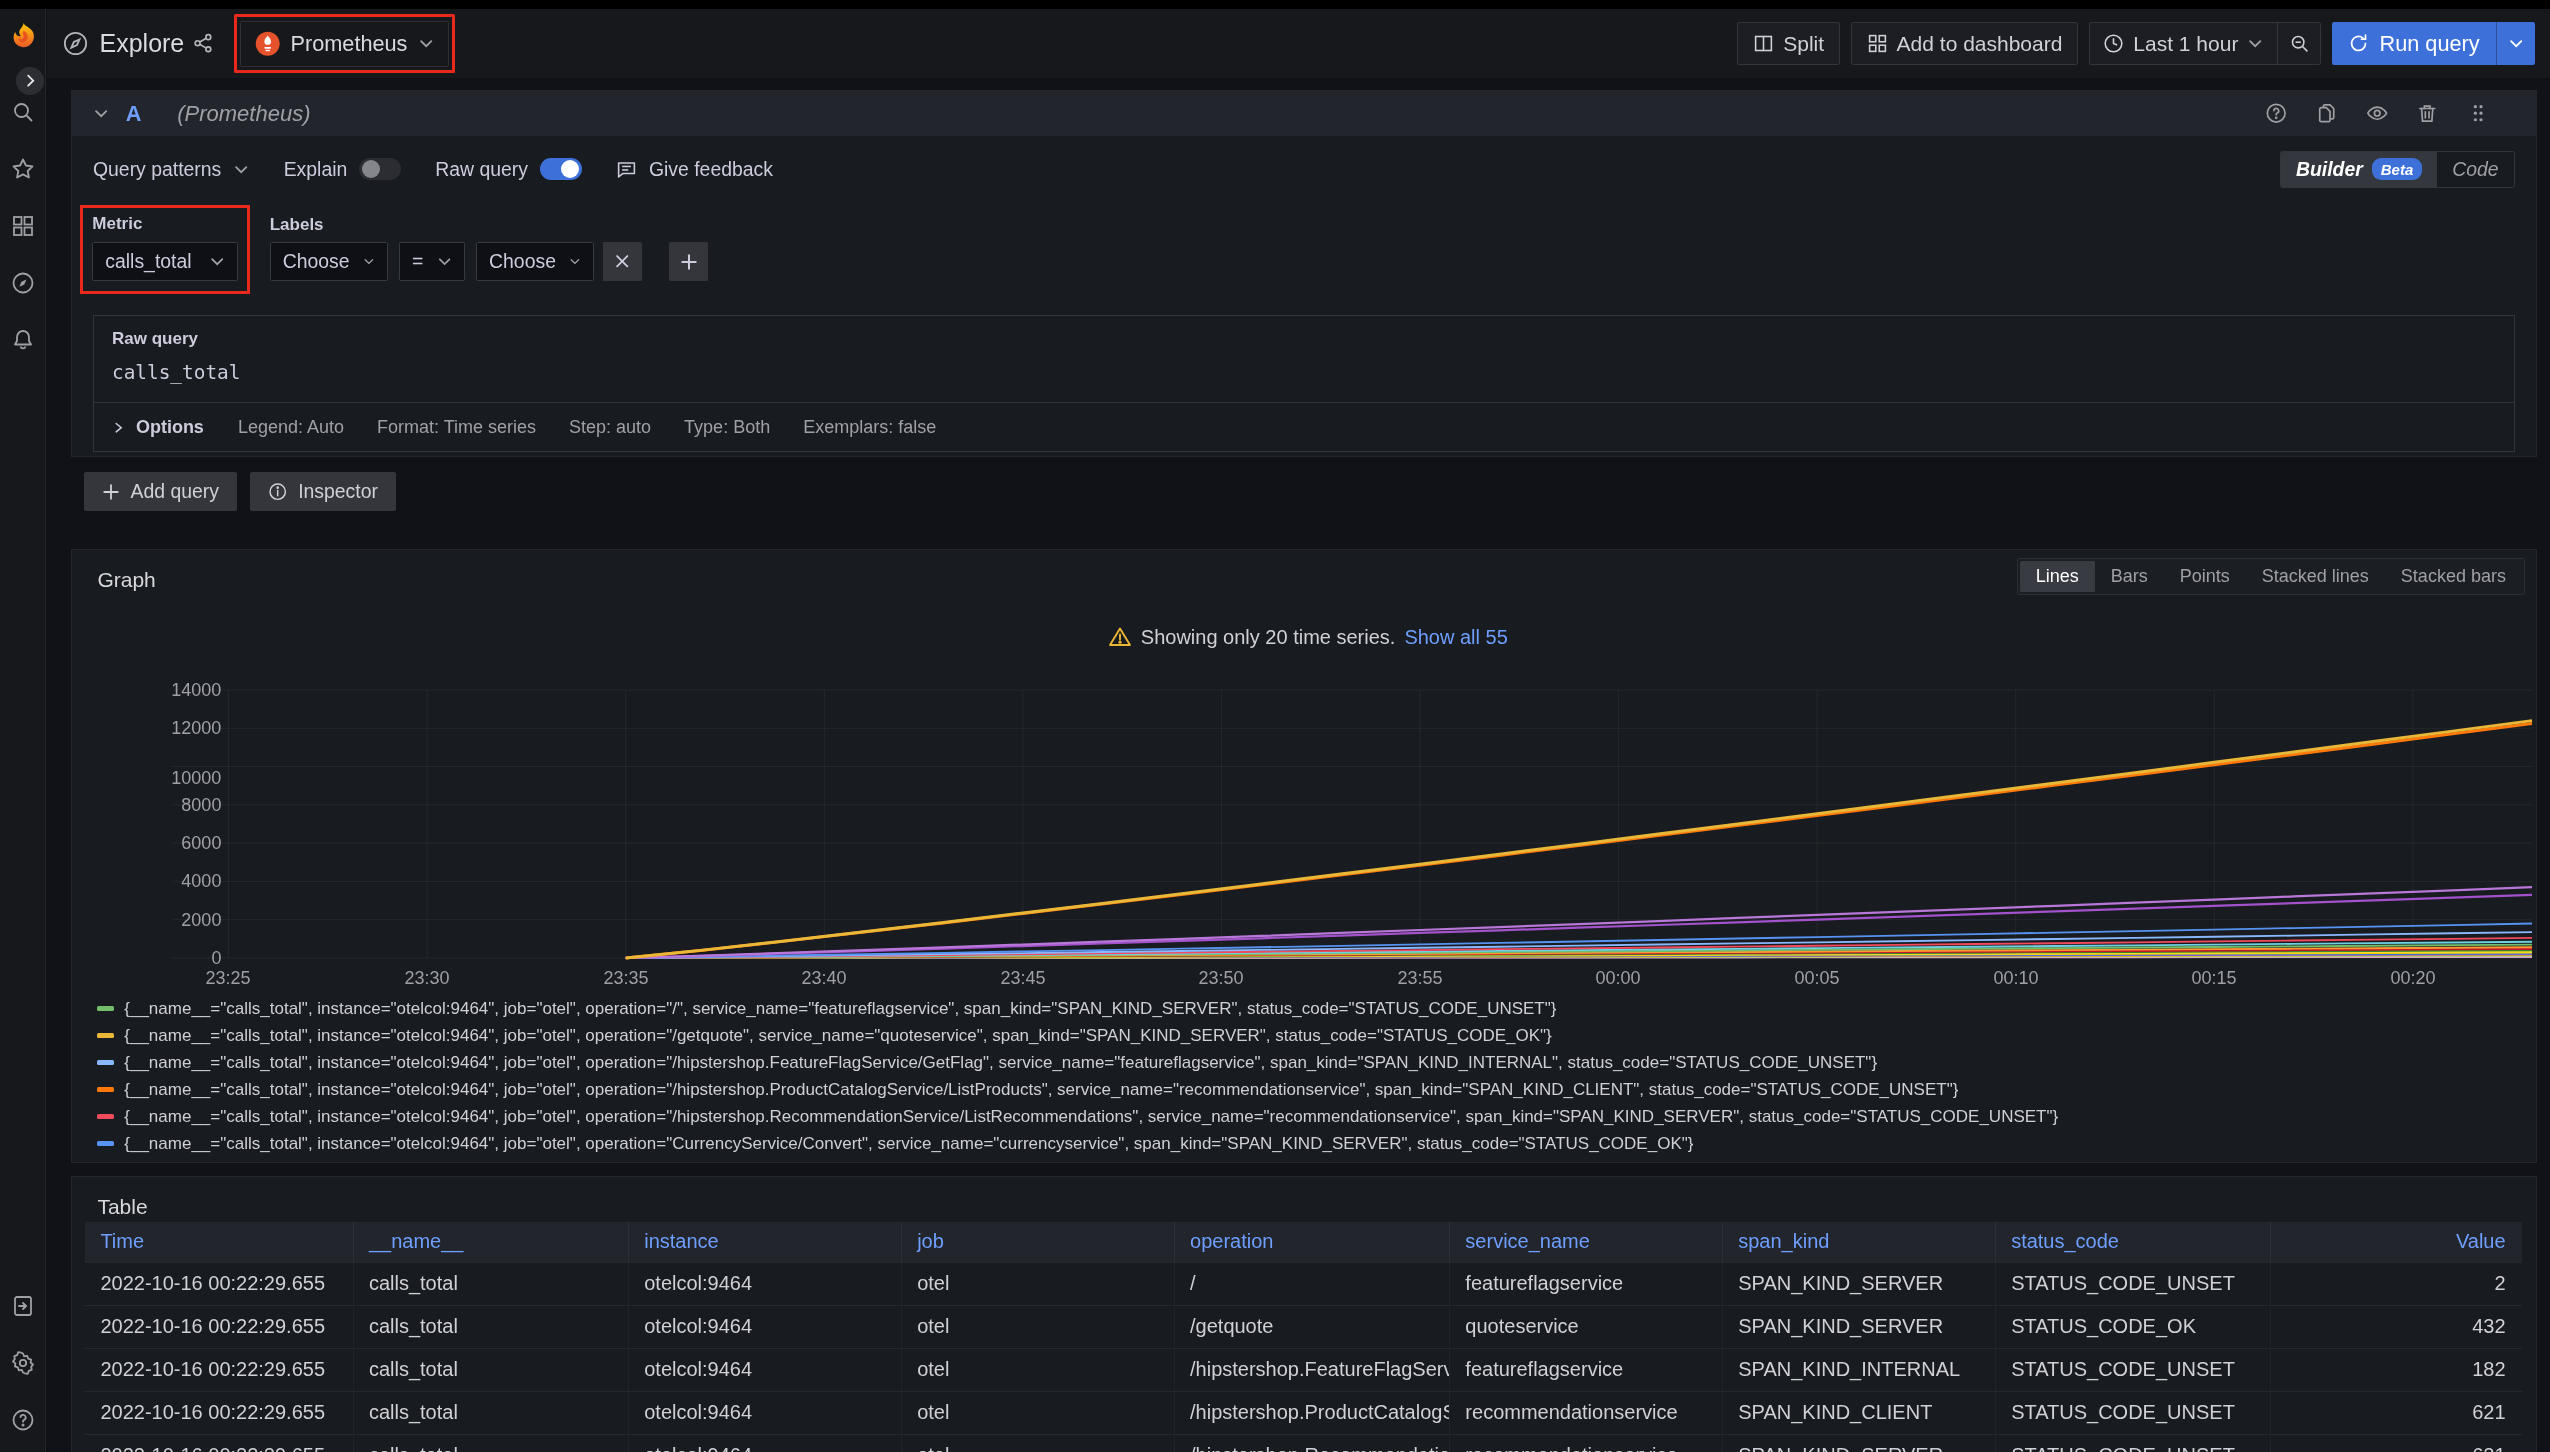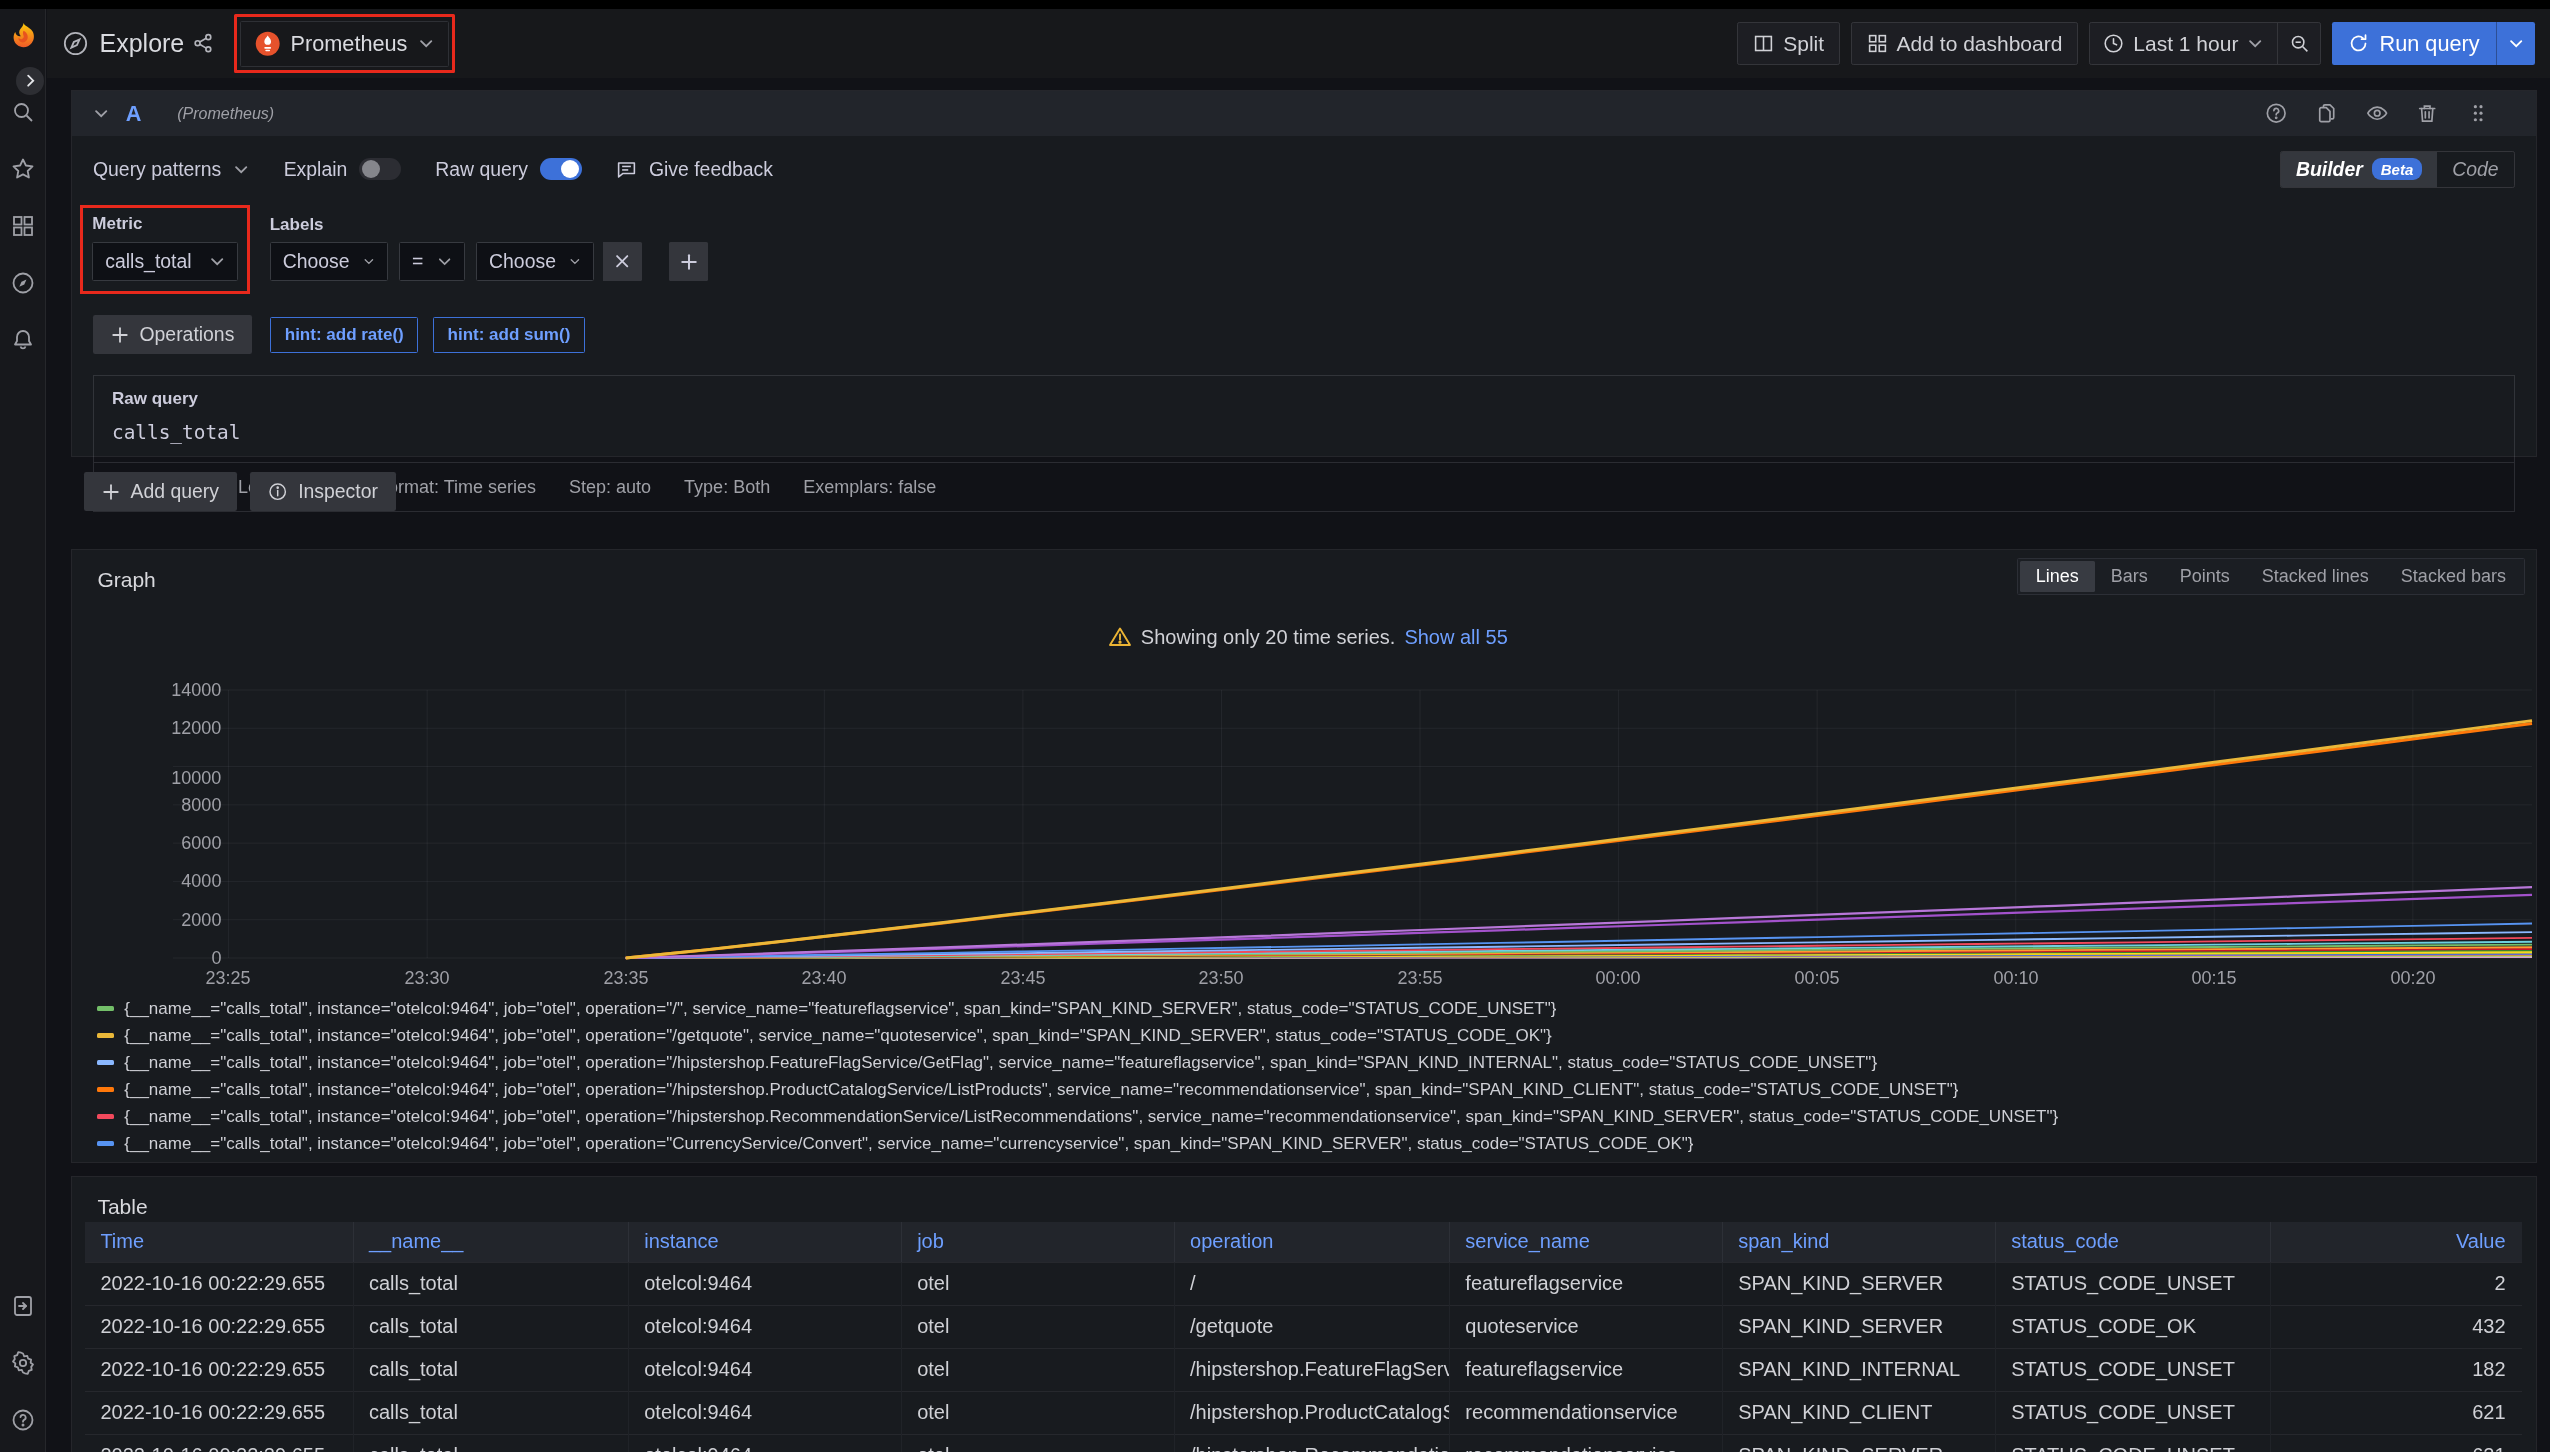--- a/index.html
+++ b/index.html
@@ -34,21 +34,21 @@
   .timepicker .tp-zoom { display:flex; align-items:center; justify-content:center; width:43px; border-left:0.7px solid #34353a; }
   .run-btn { display:flex; align-items:stretch; height:43px; background:#3D71D9; border-radius:2.2px; overflow:hidden; color:#fff; }
   .run-btn .rq-main { display:flex; align-items:center; gap:10.5px; padding:0 16.4px; font-size:21.7px; font-weight:500; }
   .run-btn .rq-caret { display:flex; align-items:center; justify-content:center; width:39px; border-left:0.7px solid rgba(17,18,23,.35); }
 
   
   .panel { position:absolute; left:71px; right:13.4px; background:#181b1f; border:0.7px solid #25262b; }
   .query-panel { top:90px; height:367px; }
   .qheader { height:45px; background:#22252b; display:flex; align-items:center; padding:0 21px; gap:16.4px; }
   .qheader .refid { color:#6E9FFF; font-weight:700; font-size:21.7px; }
-  .qheader .dsnote { color:#9fa0a7; font-style:italic; font-size:16px; margin-left:19.4px; }
+  .qheader .dsnote { color:#9fa0a7; font-style:italic; font-size:22px; margin-left:19.4px; }
   .qheader-icons { margin-left:auto; display:flex; align-items:center; gap:28px; margin-right:25.4px; }
   .hicon { width:22.4px; height:22.4px; color:#9fa0a7; }
   .qbody { padding:15px 21px 0 21px; }
   .qtoolbar { display:flex; align-items:center; gap:34px; height:36px; }
   .qt-item { display:flex; align-items:center; gap:12px; font-size:19.4px; color:#ccccdc; }
   .toggle { width:42px; height:22.4px; border-radius:12px; position:relative; }
   .toggle.off { background:#2c2d33; }
   .toggle.off::after { content:""; position:absolute; left:3px; top:2.2px; width:18px; height:18px; border-radius:50%; background:#85868c; }
   .toggle.on { background:#3D71D9; }
   .toggle.on::after { content:""; position:absolute; right:3px; top:2.2px; width:18px; height:18px; border-radius:50%; background:#fff; }
@@ -361,33 +361,20 @@
           <div class="sq-btn plus-btn">
             <svg width="18" height="18" viewBox="0 0 16 16" stroke="currentColor" stroke-width="1.8" stroke-linecap="round">
                 <line x1="8" y1="2" x2="8" y2="14"></line>
                 <line x1="2" y1="8" x2="14" y2="8"></line>
               </svg>
           </div>
         </div>
       </div>
     </div>
 
-    <div class="ops-row">
-      <div class="gray-btn">
-        <svg width="18" height="18" viewBox="0 0 16 16" stroke="currentColor" stroke-width="1.6" stroke-linecap="round">
-            <line x1="8" y1="2" x2="8" y2="14"></line>
-            <line x1="2" y1="8" x2="14" y2="8"></line>
-          </svg>
-        <span>Operations</span>
-      </div>
-      <div id="hint-buttons" style="display:flex; gap:15px;">
-          <button class="hint-btn">hint: add rate()</button>
-          <button class="hint-btn">hint: add sum()</button>
-        </div>
-    </div>
 
     <div class="rawquery-box">
       <div class="rq-label">Raw query</div>
       <div class="rq-value">calls_total</div>
     </div>
     <div class="options-box">
       <span class="opt-title">
         <svg width="13.4" height="13.4" viewBox="0 0 16 16" fill="none" stroke="#ccccdc" stroke-width="1.8" stroke-linecap="round">
             <polyline points="5,3 11,8 5,13"></polyline>
           </svg>

